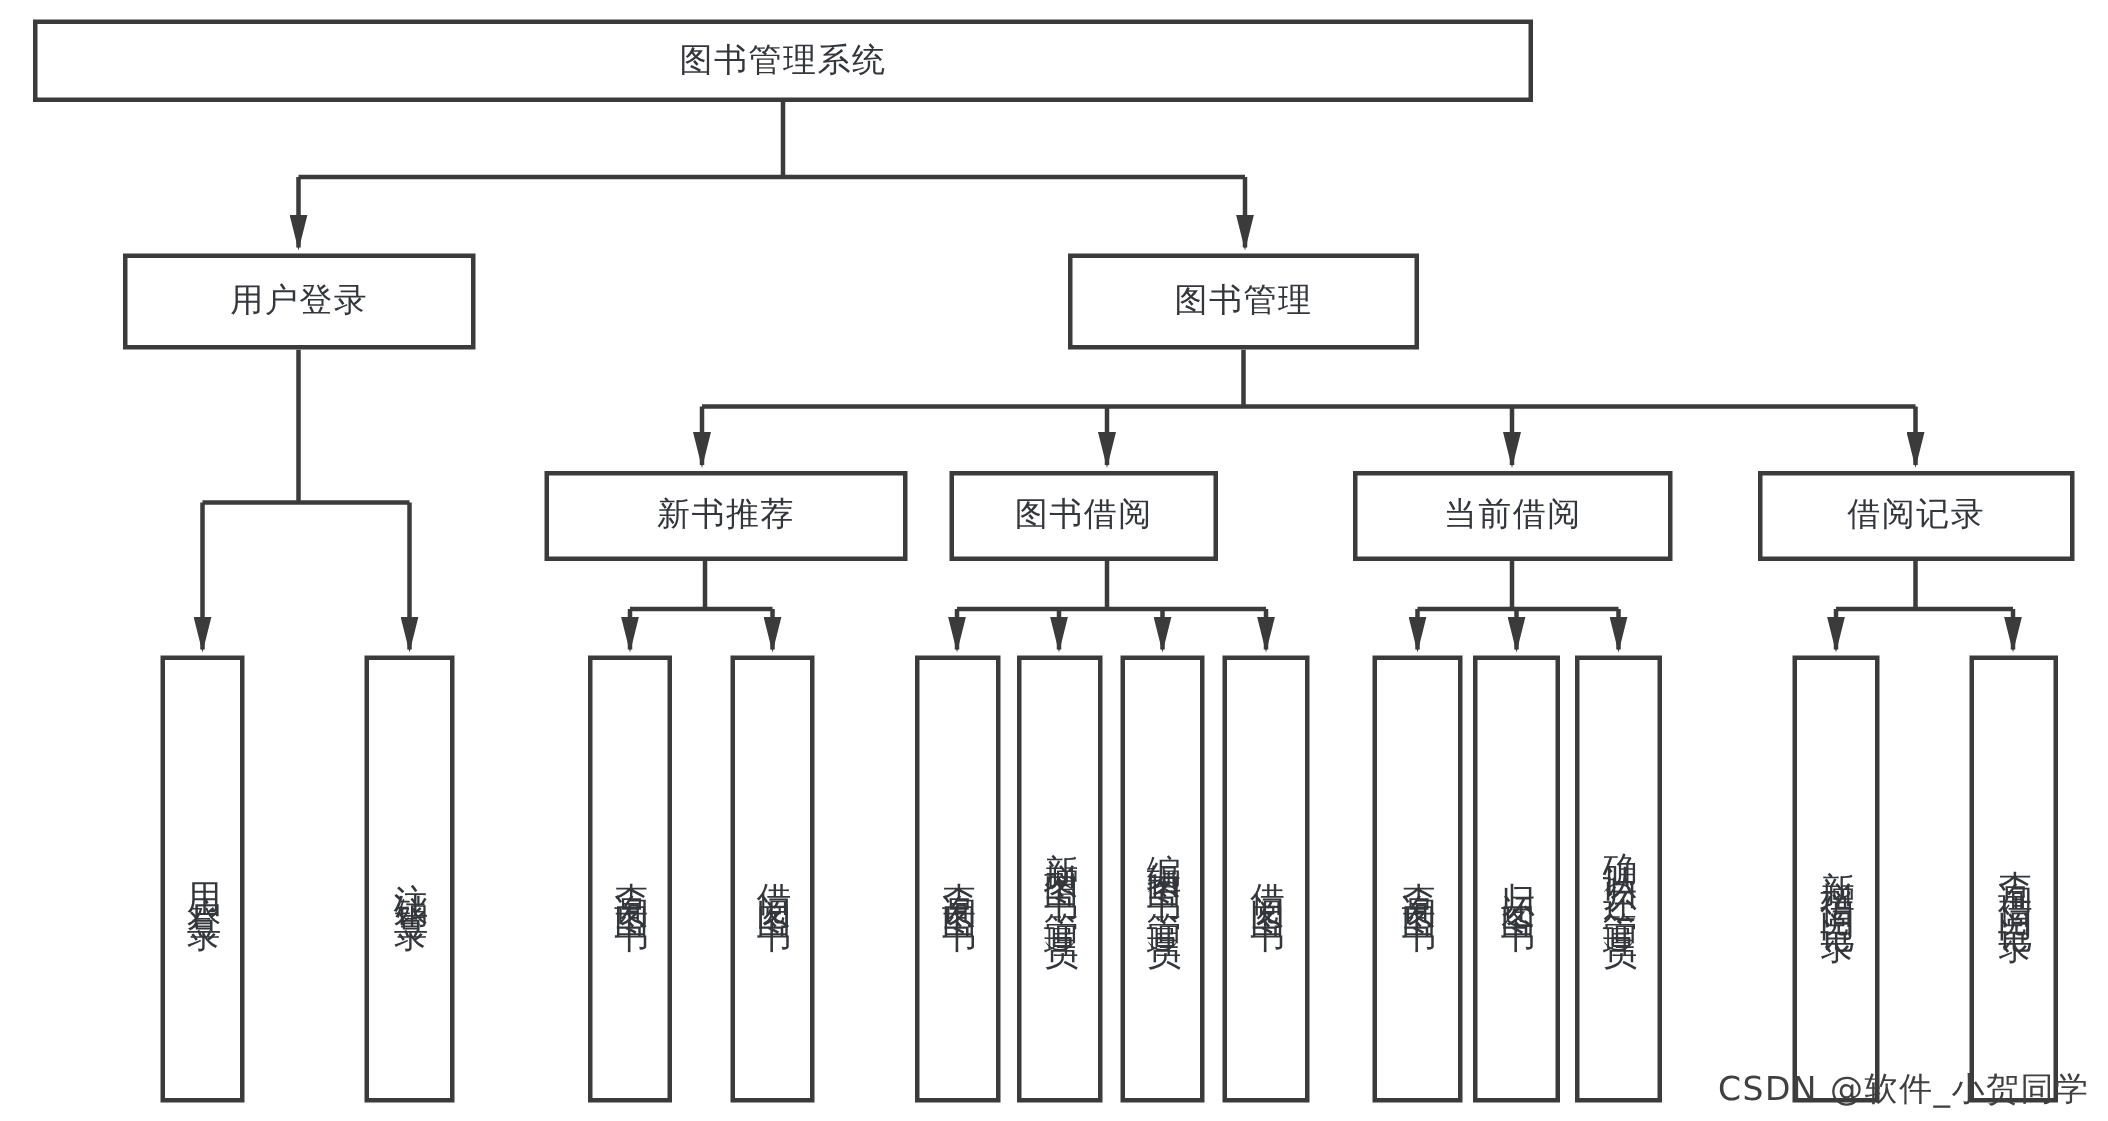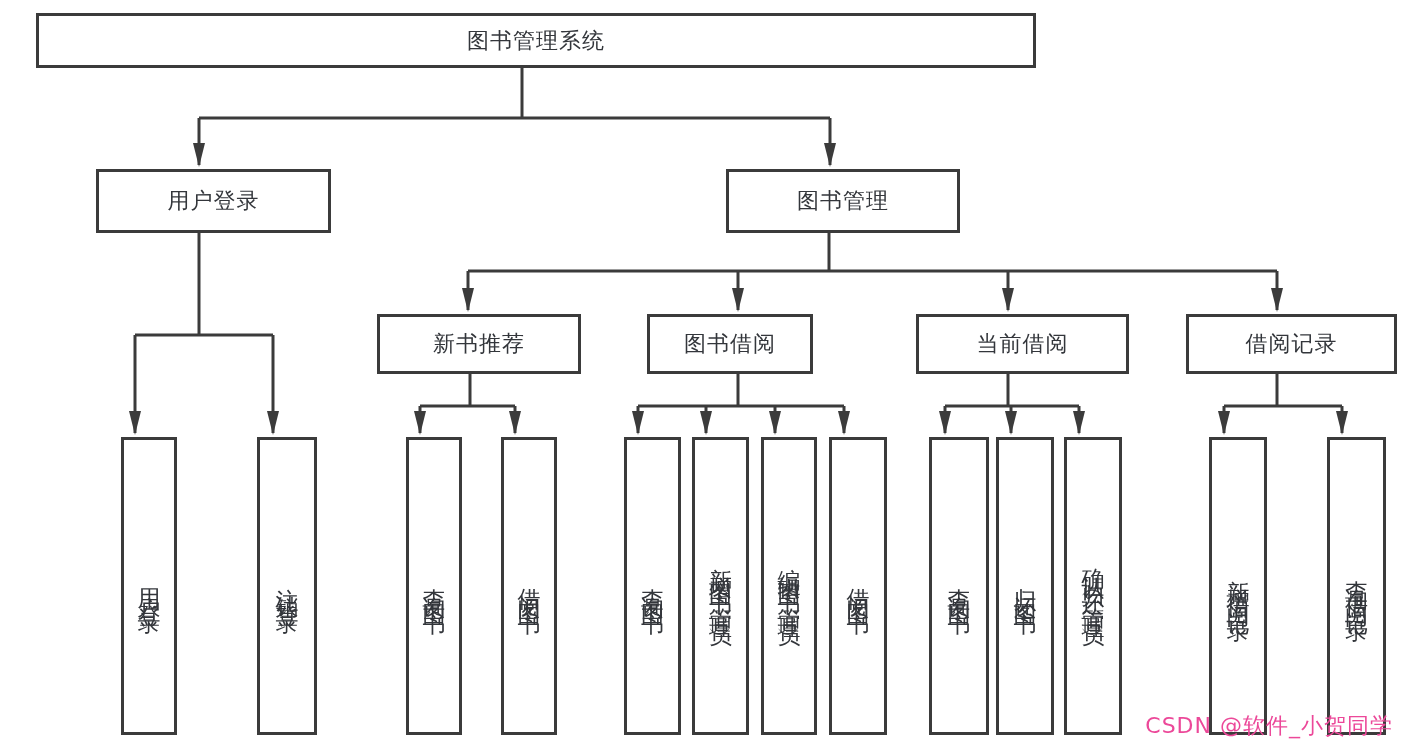--- a/index.html
+++ b/index.html
@@ -8,30 +8,29 @@
     font-family:"DejaVu Sans","Liberation Sans",sans-serif;
     color:#33363b;overflow:hidden;
   }
   .wires{position:absolute;left:0;top:0;z-index:1;}
   .node{
     position:absolute;box-sizing:border-box;z-index:2;
     border:3px solid #3b3b3b;background:#ffffff;
     display:flex;align-items:center;justify-content:center;
     font-size:22px;line-height:1;color:#33363b;
     letter-spacing:1px;
-    margin-left:14px;
   }
   .node .hlabel{white-space:nowrap;}
   .node .vlabel{
     writing-mode:vertical-rl;text-orientation:mixed;
     font-size:23px;letter-spacing:8px;line-height:1;
   }
   .watermark{
     position:absolute;z-index:3;right:12px;bottom:6px;
-    font-size:22px;letter-spacing:1px;color:#ec4899;
+    font-size:22px;letter-spacing:1px;color:#404040;
     font-weight:500;white-space:nowrap;margin-left:27px;
   }
 </style>
 </head>
 <body>
 
 <div class="canvas">
 
   <svg class="wires" width="1405" height="747" viewBox="0 0 1405 747">
     <defs>
@@ -87,24 +86,24 @@
     <span class="hlabel">图书管理系统</span>
   </div>
 
   <div class="node" style="left:82px;top:169px;width:235px;height:64px;">
     <span class="hlabel">用户登录</span>
   </div>
   <div class="node" style="left:712px;top:169px;width:234px;height:64px;align-items:center;">
     <span class="hlabel">图书管理</span>
   </div>
 
-  <div class="node" style="left:363px;top:314px;width:204px;height:60px;">
+  <div class="node" style="left:363px;top:314px;width:242px;height:60px;">
     <span class="hlabel">新书推荐</span>
   </div>
-  <div class="node" style="left:633px;top:314px;width:166px;height:60px;">
+  <div class="node" style="left:633px;top:314px;width:179px;height:60px;">
     <span class="hlabel">图书借阅</span>
   </div>
   <div class="node" style="left:902px;top:314px;width:213px;height:60px;text-align:right;">
     <span class="hlabel">当前借阅</span>
   </div>
   <div class="node" style="left:1172px;top:314px;width:211px;height:60px;">
     <span class="hlabel">借阅记录</span>
   </div>
 
   <div class="node" style="left:107px;top:437px;width:56px;height:298px;">

